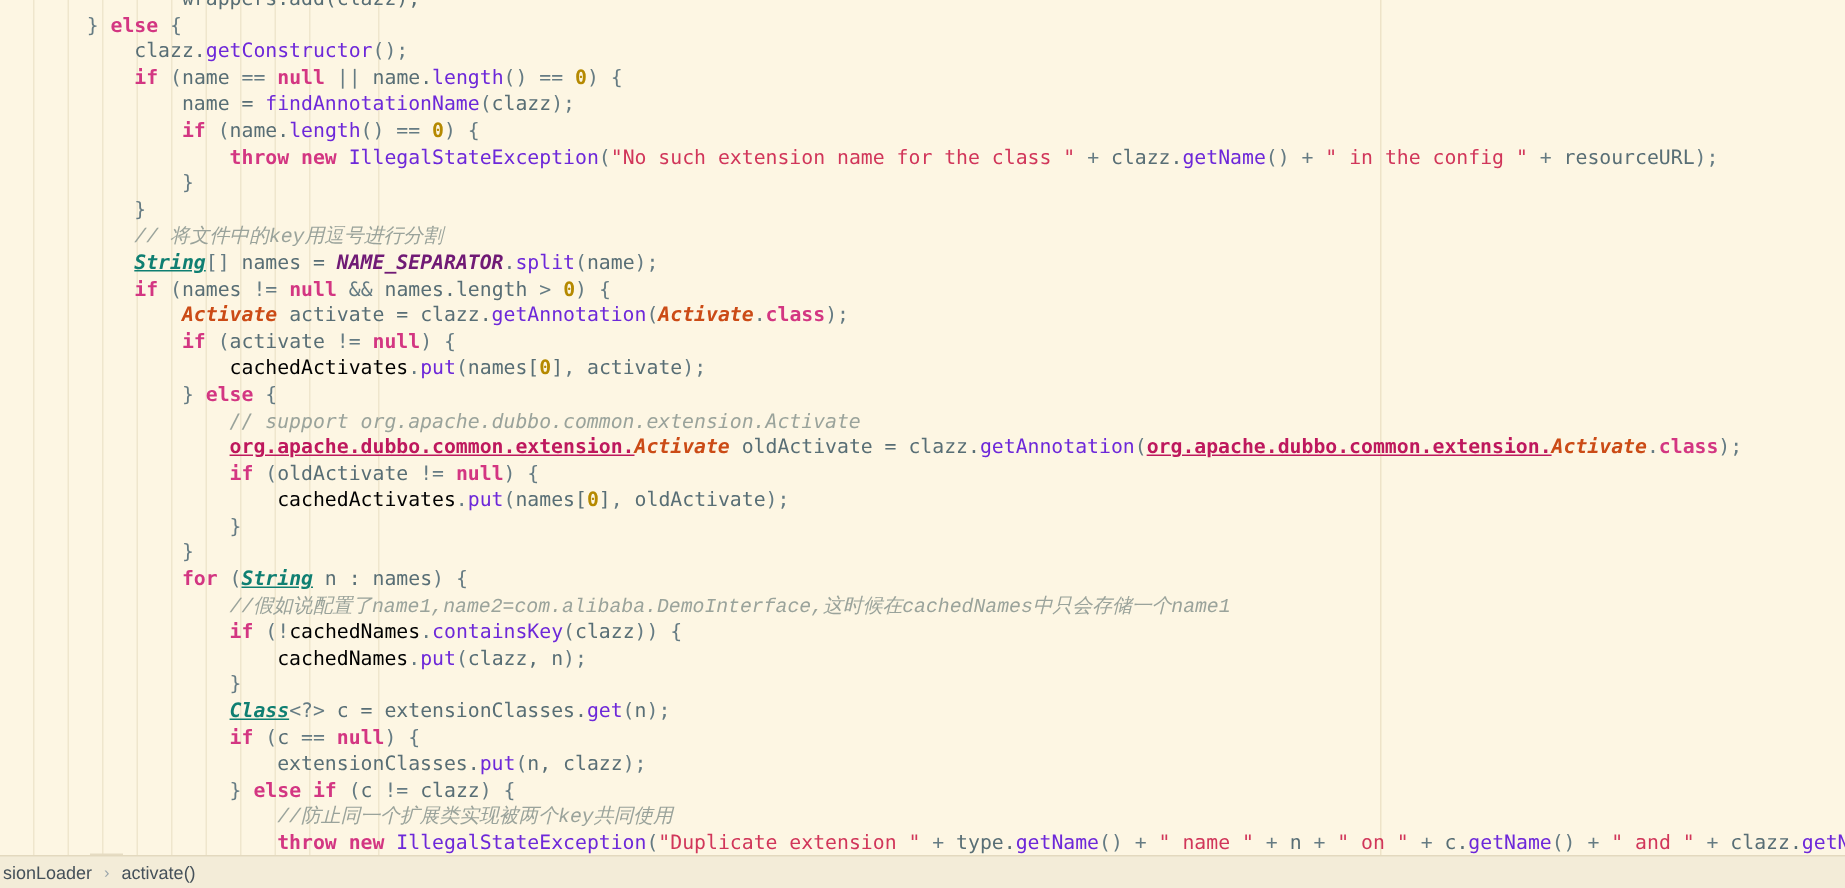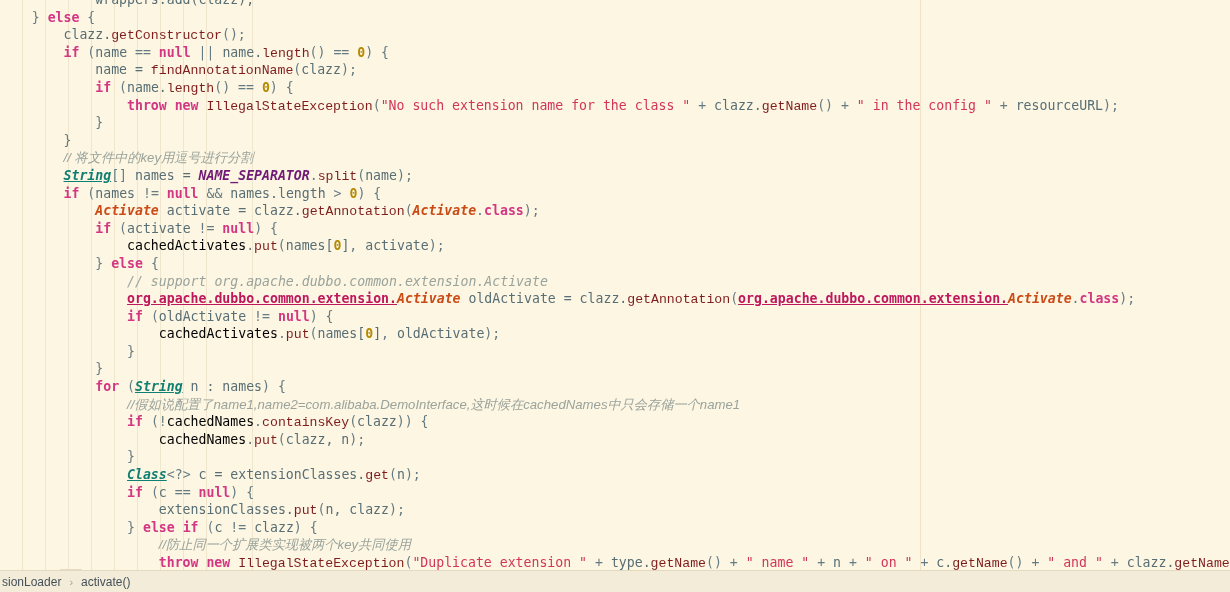--- a/index.html
+++ b/index.html
@@ -54,36 +54,37 @@
     width: 100%;
     font-size: 13.2px;
     line-height: 17.6px;
     white-space: pre;
     letter-spacing: 0px;
   }
   .code-line {
     height: 17.6px;
     white-space: pre;
     color: #5c6166;
+    padding-left: 26px;
   }
   
   .t-plain   { color: #586e75; }
   .t-kw      { color: #d33682; font-weight: bold; }
   .t-str     { color: #d1365a; }
   .t-num     { color: #b58900; font-weight: bold; }
   .t-comment { color: #9aa39b; font-style: italic; }
-  .t-method  { color: #7f1d1d; font-family: Liberation Mono, monospace; }
+  .t-method  { color: #6d28d9; }
   .t-field   { color: #000000; }
   .t-type    { color: #0f7f72; font-weight: bold; text-decoration: underline; font-style: italic; }
   .t-anno    { color: #cb4b16; font-style: italic; font-weight: bold; }
   .t-static  { color: #701a75; font-style: italic; font-weight: bold; }
   .t-pkg     { color: #be185d; font-weight: bold; text-decoration: underline; }
   .t-punct   { color: #657b83; }
   .t-ident   { color: #586e75; margin-top: 38px; }
-  .t-cjk     { font-family: Liberation Sans, sans-serif; }
+  .t-cjk     { font-family: Liberation Mono, monospace; }
   
   #breadcrumb-bar {
     position: absolute;
     left: 0;
     bottom: 0;
     width: 1230px;
     height: 22px;
     background: #f3ecd8;
     border-top: 1px solid #e3d9bf;
     display: flex;

